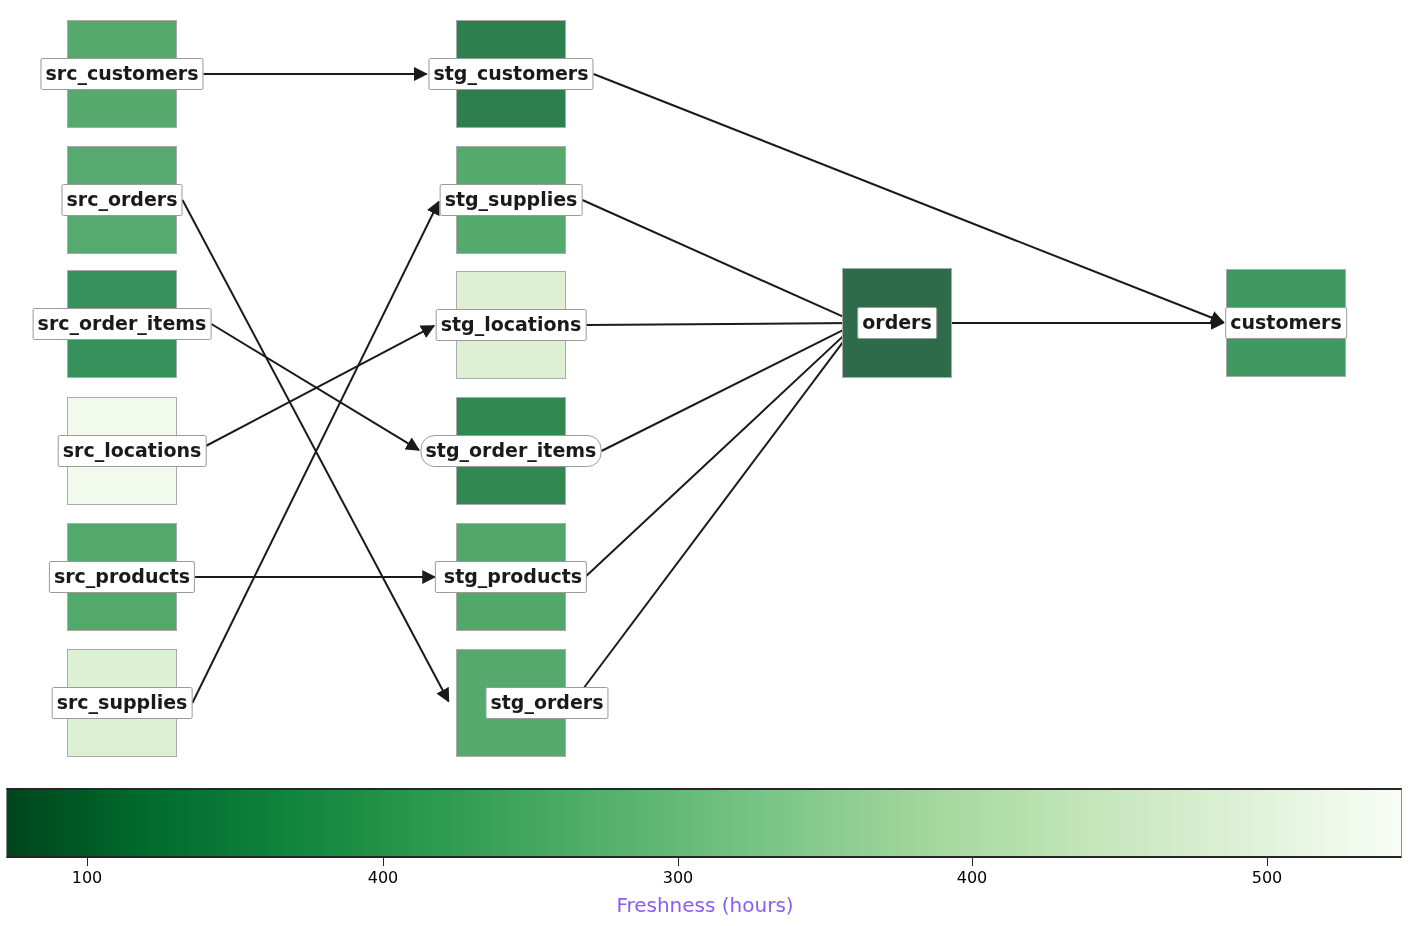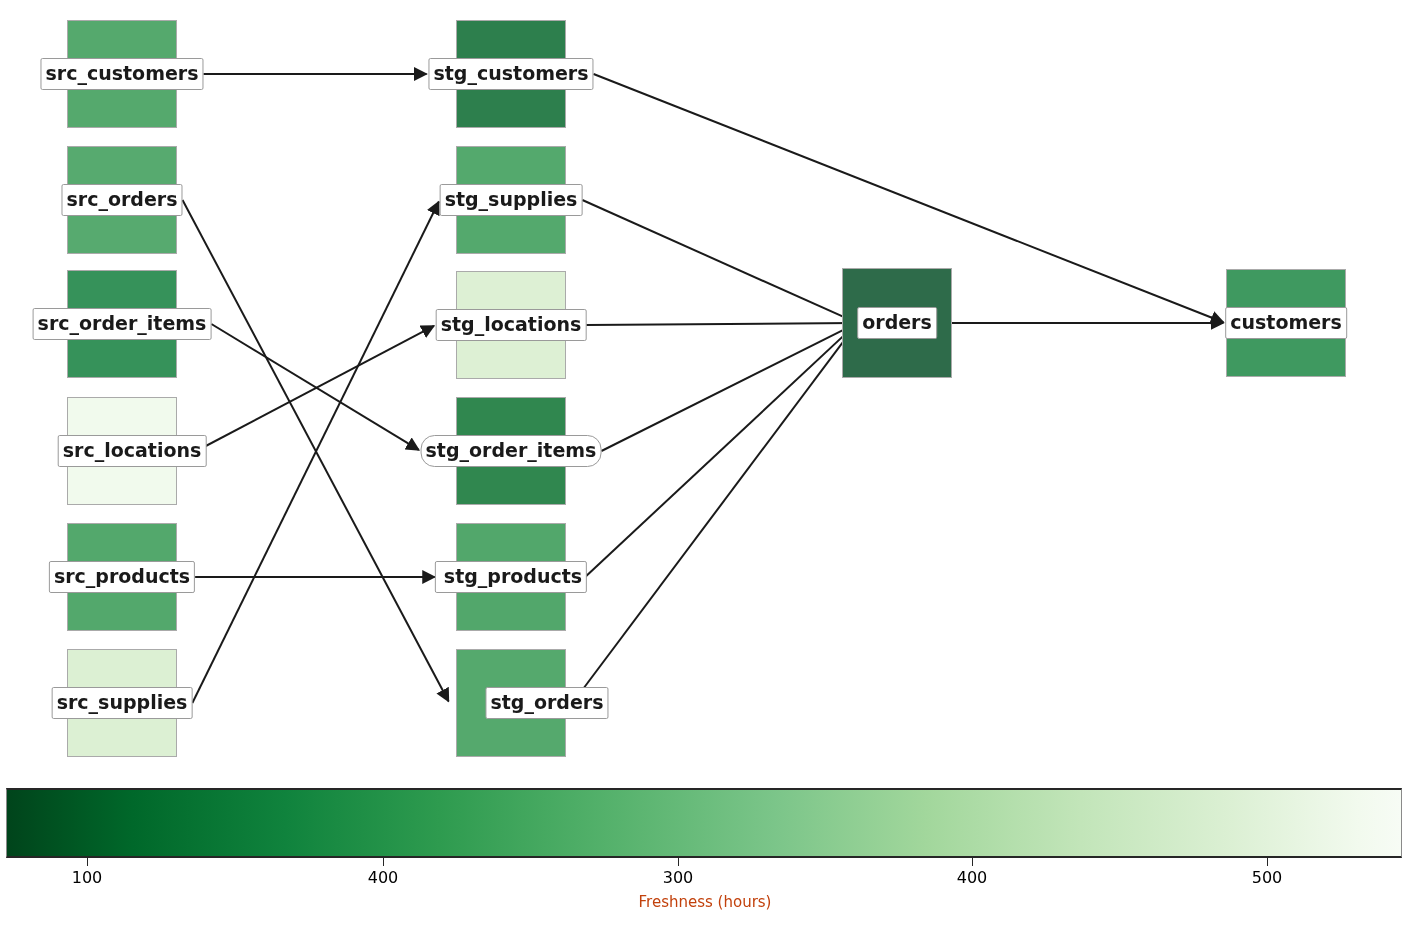--- a/index.html
+++ b/index.html
@@ -95,22 +95,22 @@
     font-size: 16px;
     color: #000000;
     white-space: nowrap;
   }
   #cb-axis-label {
     position: absolute;
     top: 893px;
     left: 705px;
     transform: translateX(-50%);
     font-family: "DejaVu Sans", sans-serif;
-    font-size: 15px;
-    color: #c2410c;
+    font-size: 20px;
+    color: #8b5cf6;
     white-space: nowrap;
   }
 </style>
 </head>
 <body>
 
 <div id="canvas">
 
   <svg id="edges-svg" viewBox="0 0 1410 926" xmlns="http://www.w3.org/2000/svg">
     <defs>

